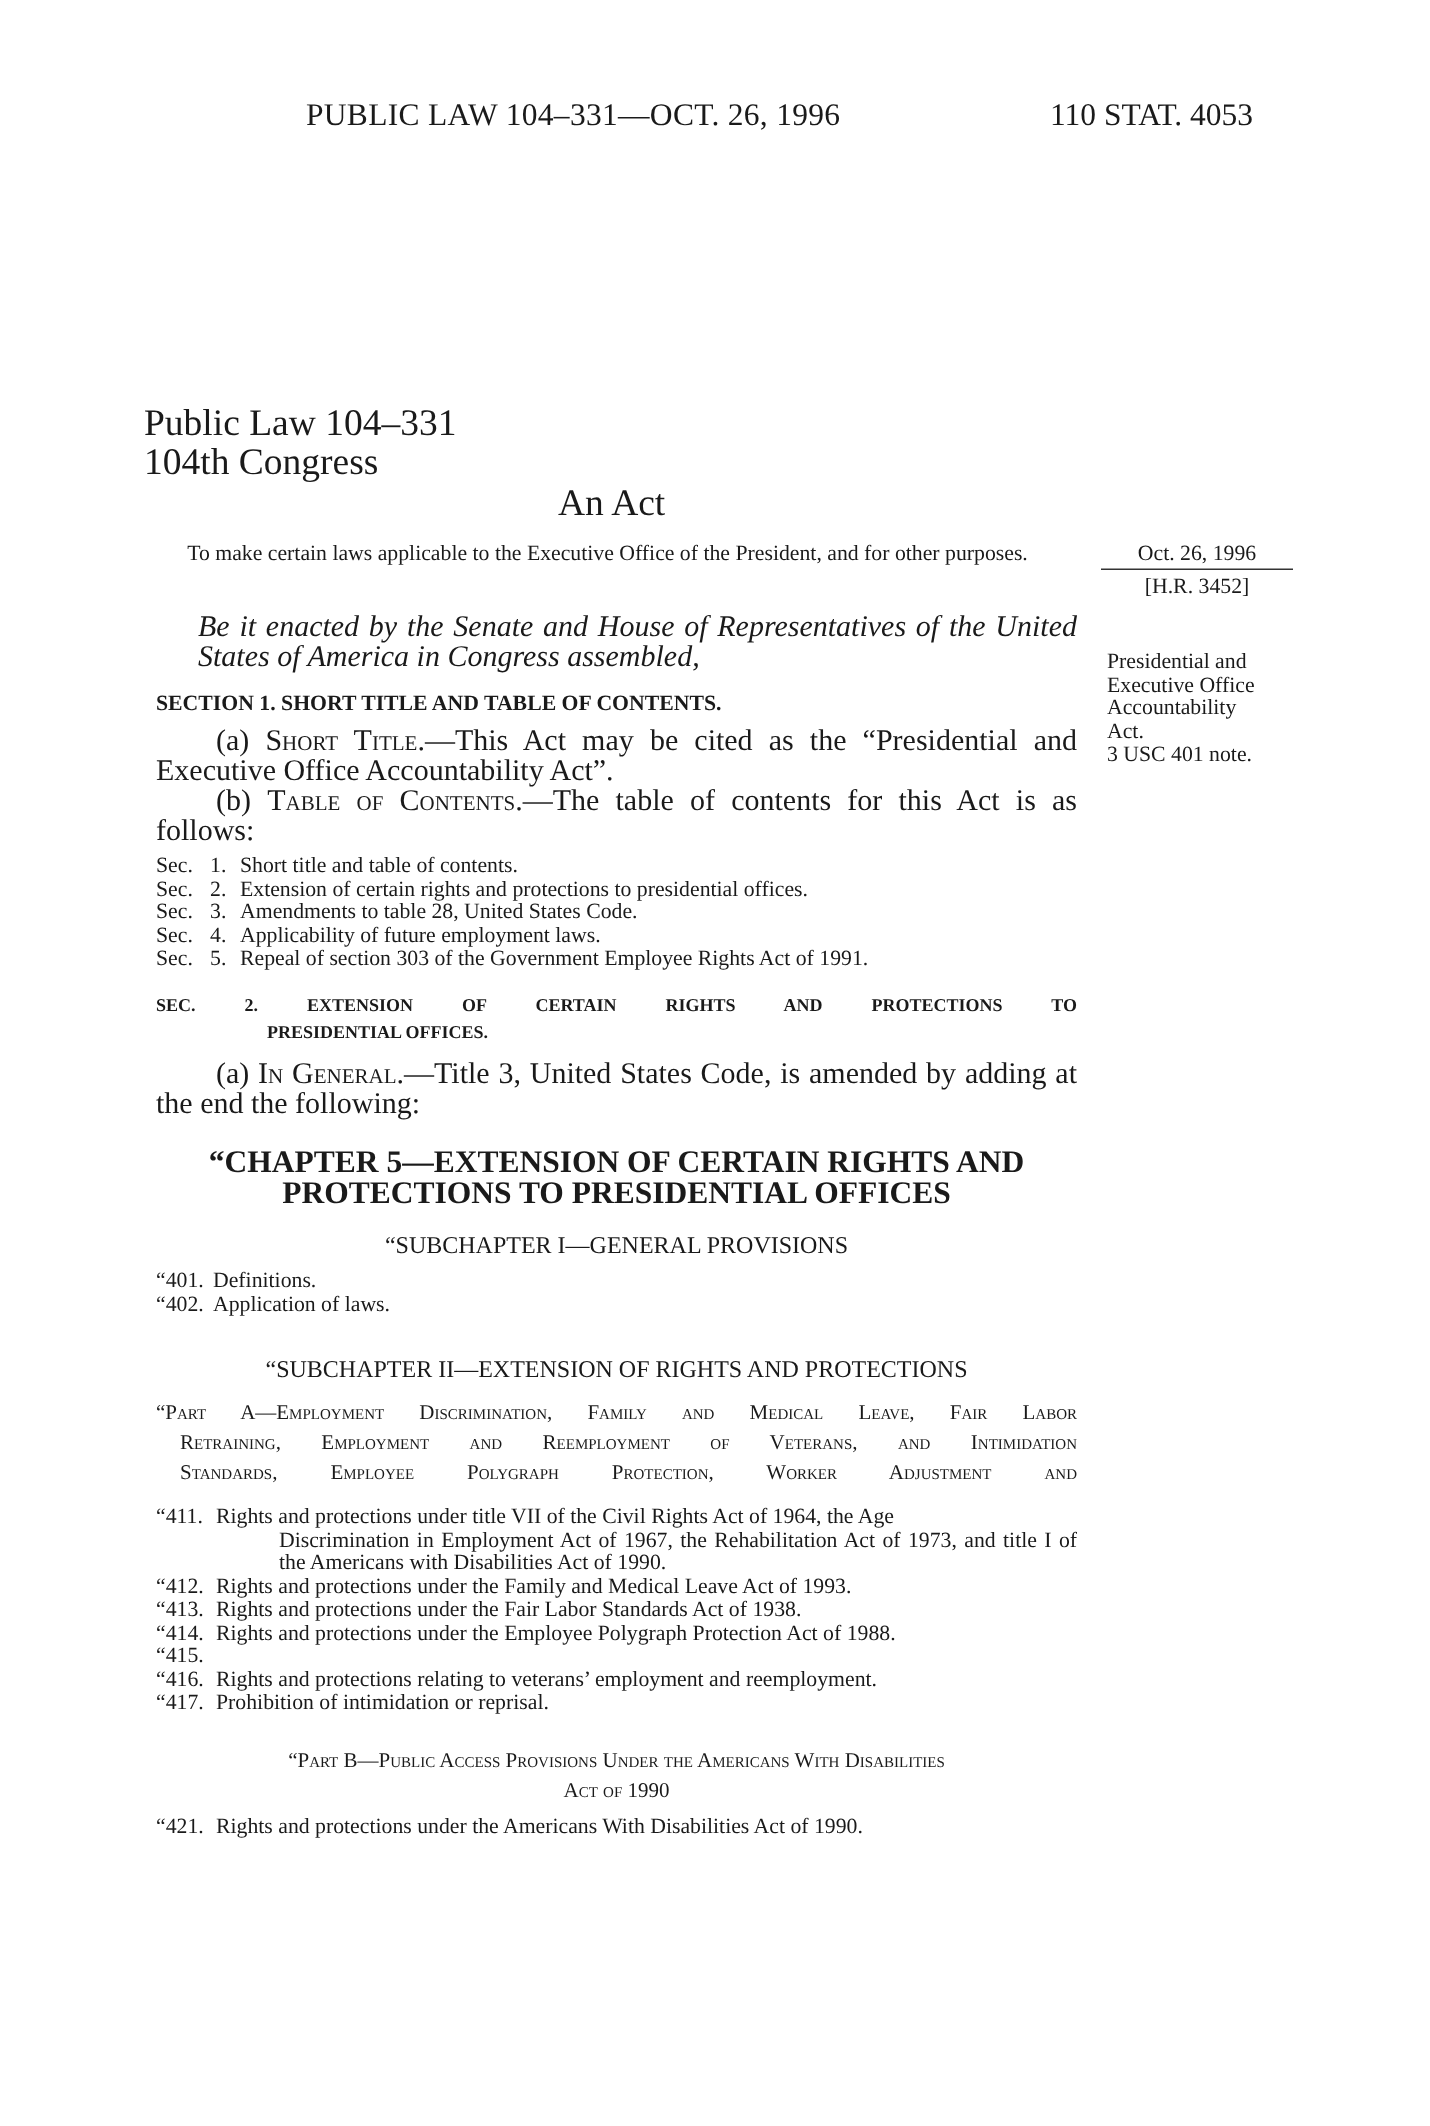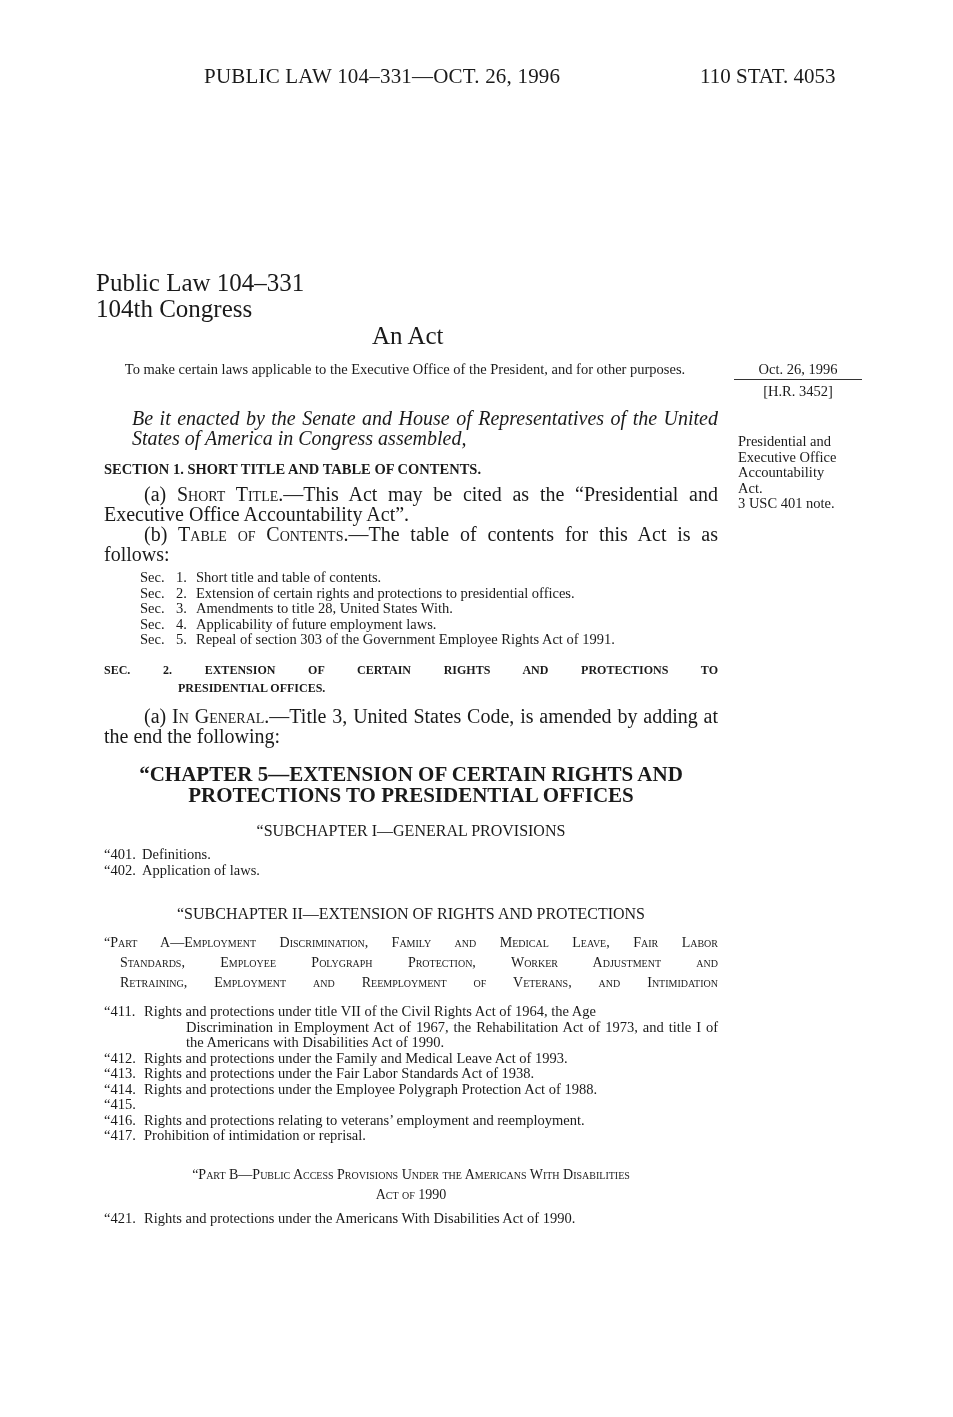--- a/index.html
+++ b/index.html
@@ -20,21 +20,21 @@
   .main { left: 104px; width: 614px; }
   .enacting { top: 408px; font-size: 20px; line-height: 20px; font-style: italic; text-align: justify; }
   .enacting .indent { padding-left: 28px; }
   .sec-head { font-weight: bold; font-size: 14.5px; }
   .sec1-head { top: 461px; }
   .body-para { font-size: 20px; line-height: 20px; text-align: justify; }
   .body-para p { margin: 0; text-indent: 40px; }
   .sc { font-variant: small-caps; }
   .p-short { top: 484px; }
   .toc { top: 570px; font-size: 14.5px; line-height: 15.5px; }
-  .toc-row { display: flex; white-space: nowrap; margin-left: 36px; }
+  .toc-row { display: flex; white-space: nowrap; }
   .toc-row .lbl { width: 36px; }
   .toc-row .num { width: 20px; }
   .sec2-head { top: 661px; font-size: 12px; line-height: 18px; }
   .sec2-head .l2 { padding-left: 74px; }
   .sec2-head .l1 { text-align: justify; text-align-last: justify; }
   .p-general { top: 706px; }
   .chapter { top: 764px; font-weight: bold; font-size: 21px; line-height: 21px; text-align: center; }
   .subch1 { top: 822px; font-size: 16px; text-align: center; }
   .sub-toc { top: 846px; font-size: 14.5px; line-height: 16px; }
   .sub-toc .row { display: flex; }
@@ -95,21 +95,21 @@
       <span>Short title and table of contents.</span>
     </div>
   <div class="toc-row">
       <span class="lbl">Sec.</span>
       <span class="num">2.</span>
       <span>Extension of certain rights and protections to presidential offices.</span>
     </div>
   <div class="toc-row">
       <span class="lbl">Sec.</span>
       <span class="num">3.</span>
-      <span>Amendments to title 28, United States With.</span>
+      <span>Amendments to table 28, United States Code.</span>
     </div>
   <div class="toc-row">
       <span class="lbl">Sec.</span>
       <span class="num">4.</span>
       <span>Applicability of future employment laws.</span>
     </div>
   <div class="toc-row">
       <span class="lbl">Sec.</span>
       <span class="num">5.</span>
       <span>Repeal of section 303 of the Government Employee Rights Act of 1991.</span>
@@ -140,22 +140,22 @@
   <div class="row">
       <span class="n">“402.</span>
       <span>Application of laws.</span>
     </div>
 </div>
 
 <div class="abs main subch2">“SUBCHAPTER II—EXTENSION OF RIGHTS AND PROTECTIONS</div>
 
 <div class="abs main partA">
   <div class="l1">“Part A—Employment Discrimination, Family and Medical Leave, Fair Labor</div>
+  <div class="rest">Retraining, Employment and Reemployment of Veterans, and Intimidation</div>
   <div class="rest">Standards, Employee Polygraph Protection, Worker Adjustment and</div>
-  <div class="rest">Retraining, Employment and Reemployment of Veterans, and Intimidation</div>
 </div>
 
 <div class="abs main list2">
   <div class="row">
       <span class="n">“411.</span>
       <span class="t"><span>Rights and protections under title VII of the Civil Rights Act of 1964, the Age</span><span class="cont">Discrimination in Employment Act of 1967, the Rehabilitation Act of 1973, and title I of the Americans with Disabilities Act of 1990.</span></span>
     </div>
   <div class="row">
       <span class="n">“412.</span>
       <span class="t">Rights and protections under the Family and Medical Leave Act of 1993.</span>

